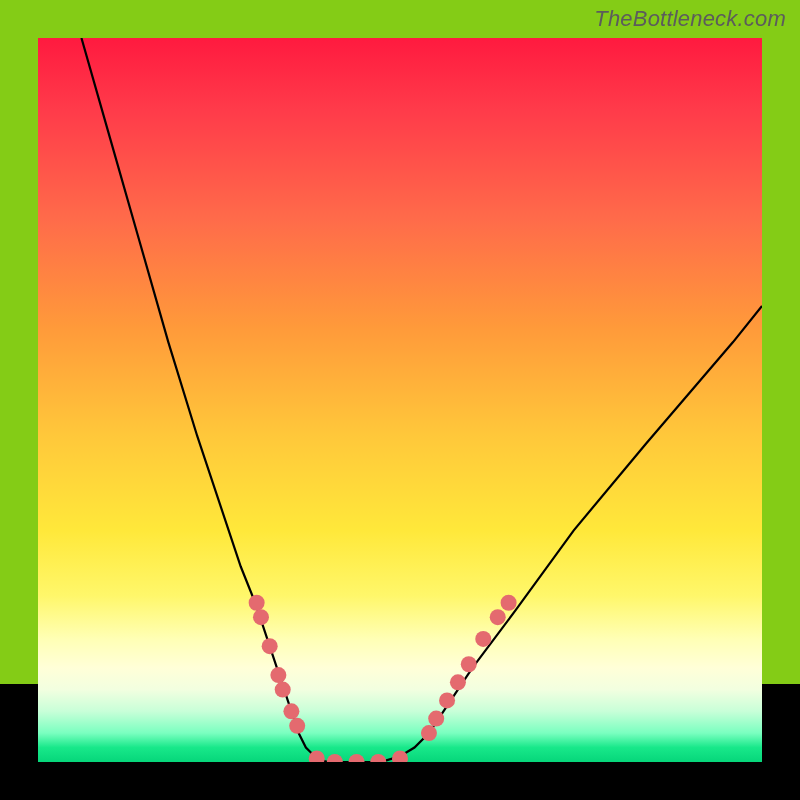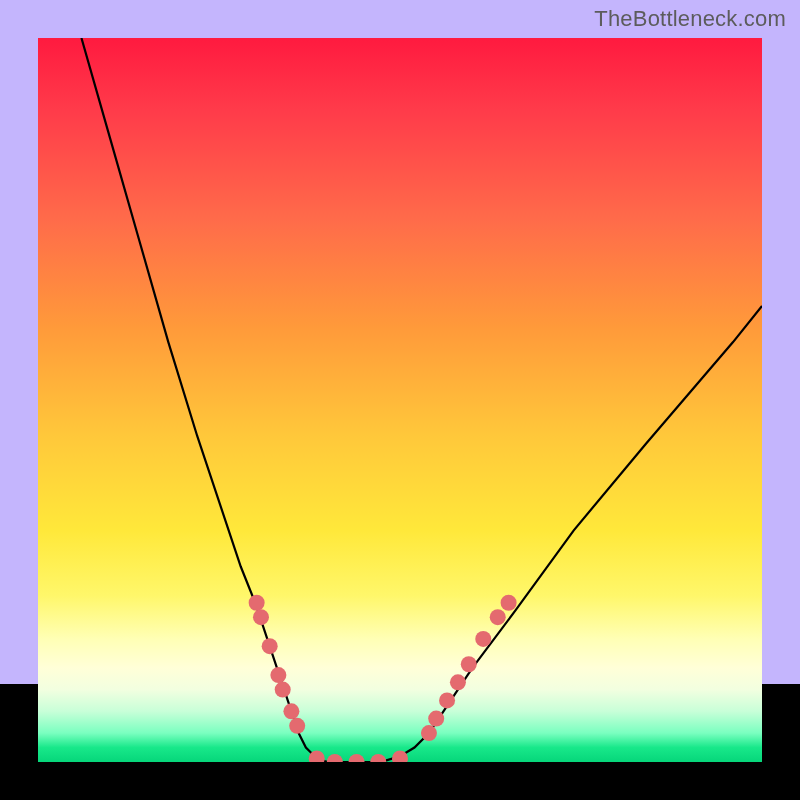--- a/index.html
+++ b/index.html
@@ -10,21 +10,22 @@
     background: #000;
     overflow: hidden;
     font-family: Arial, Helvetica, sans-serif;
   }
   .frame {
     position: absolute;
     left: 0;
     top: 0;
     width: 800px;
     height: 684px;
-    background: #c4b5fd;
+    background: #84cc16;
+    font-style: italic;
   }
   .plot-area {
     position: absolute;
     left: 38px;
     top: 38px;
     width: 724px;
     height: 724px;
     
     background: linear-gradient(
       to bottom,

